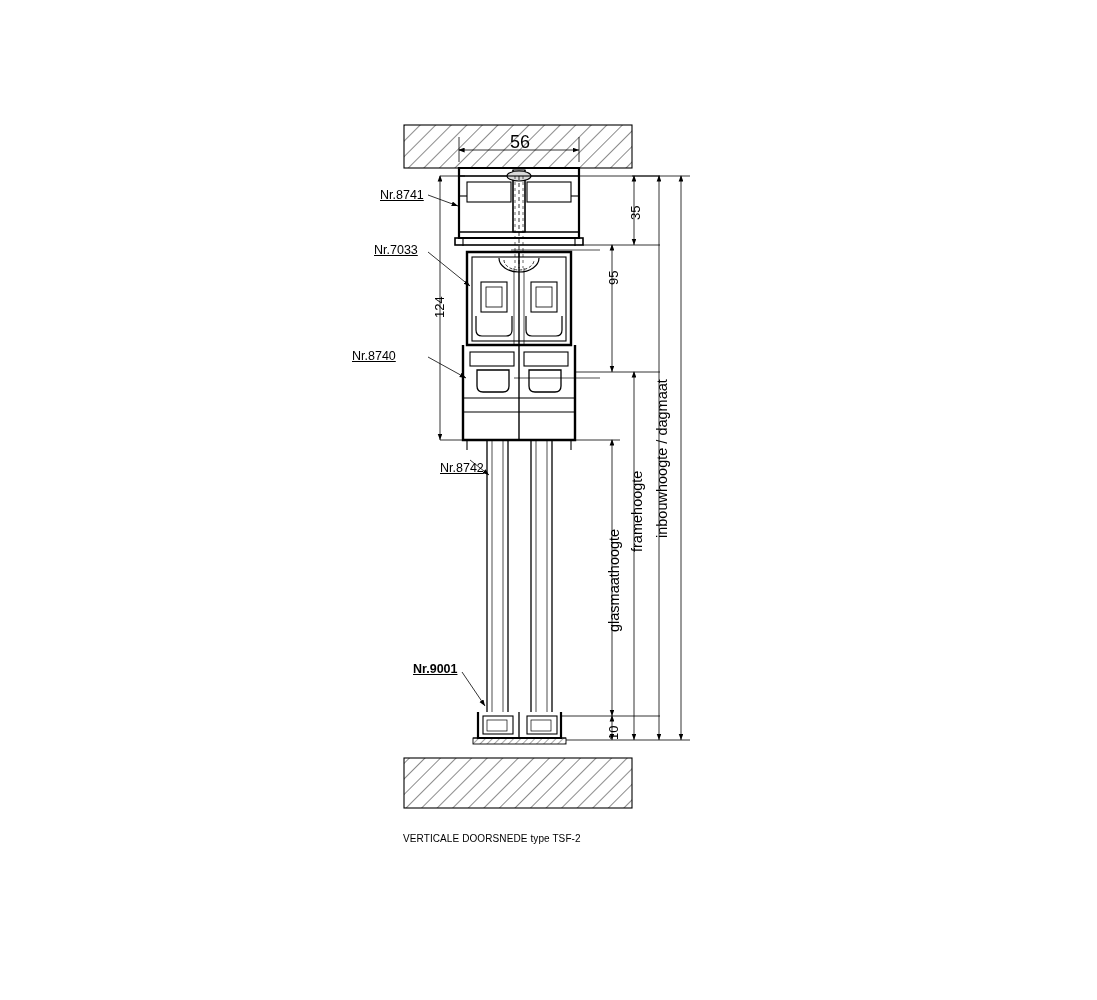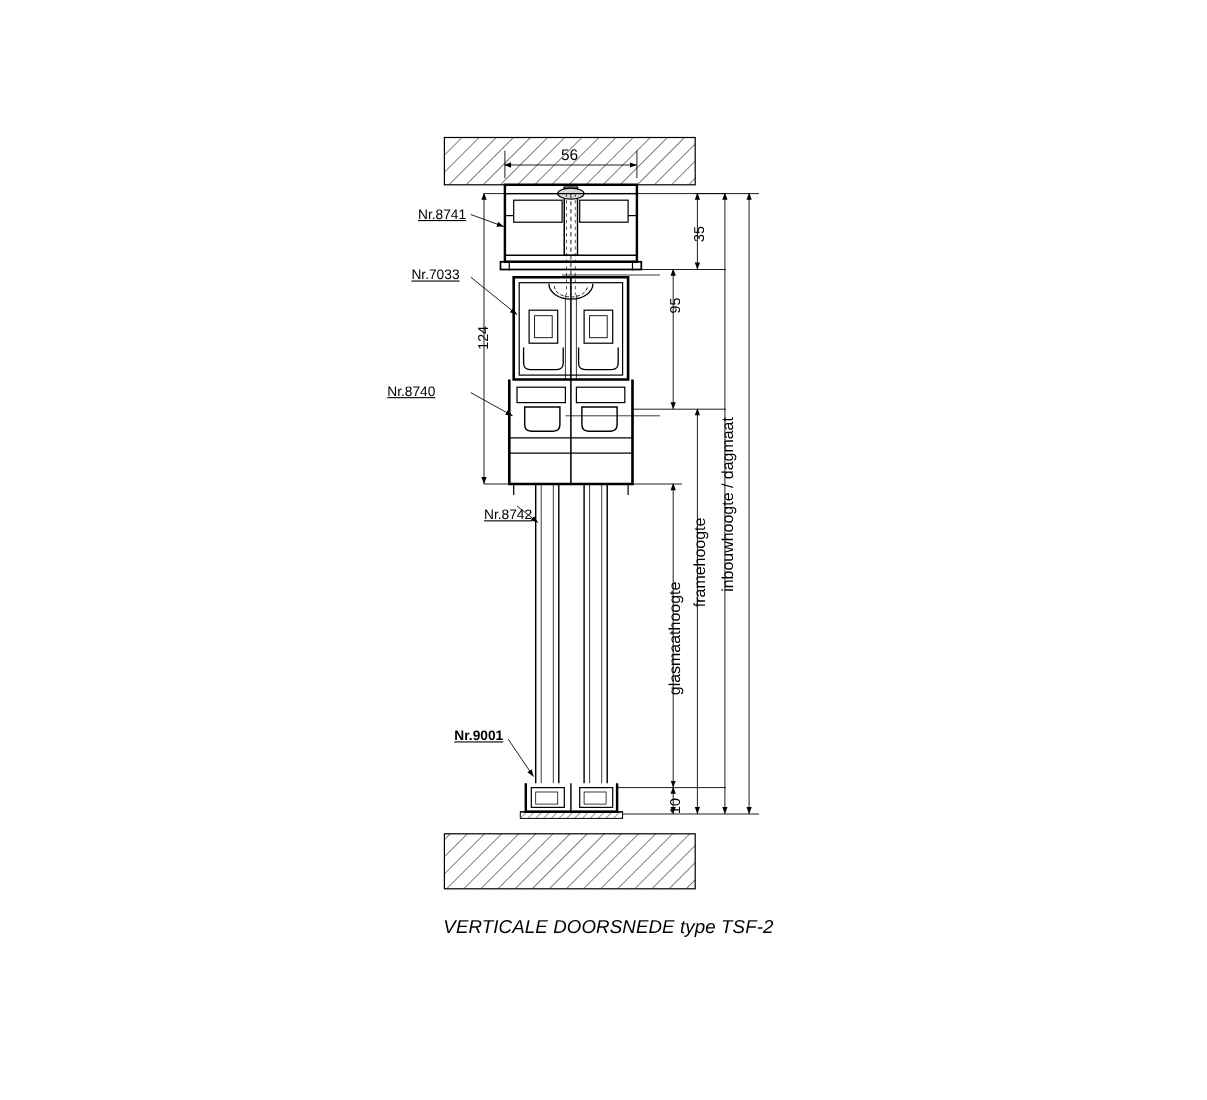--- a/index.html
+++ b/index.html
@@ -31,37 +31,36 @@
     position: absolute;
     font-family: "Liberation Sans", sans-serif;
     white-space: nowrap;
     color: #000;
   }
   .lbl-part {
     font-size: 12.5px;
     text-decoration: underline;
   }
   .lbl-dim {
-    font-size: 14px;
+    font-size: 18px;
   }
   .lbl-dim-v {
     font-size: 13px;
     transform: rotate(-90deg);
     transform-origin: left top;
   }
   .lbl-chain {
     font-size: 14.5px;
     transform: rotate(-90deg);
     transform-origin: left top;
   }
   .caption {
     position: absolute;
-    font-size: 17px;
+    font-size: 10px;
     letter-spacing: 0.1px;
-    font-style: italic;
   }
 </style>
 </head>
 <body>
 
 <div id="stage">
 
   <svg id="drawing" viewBox="0 0 1097 1000">
     <defs>
       <pattern id="hatch45" width="11" height="11" patternUnits="userSpaceOnUse" patternTransform="rotate(45)">

